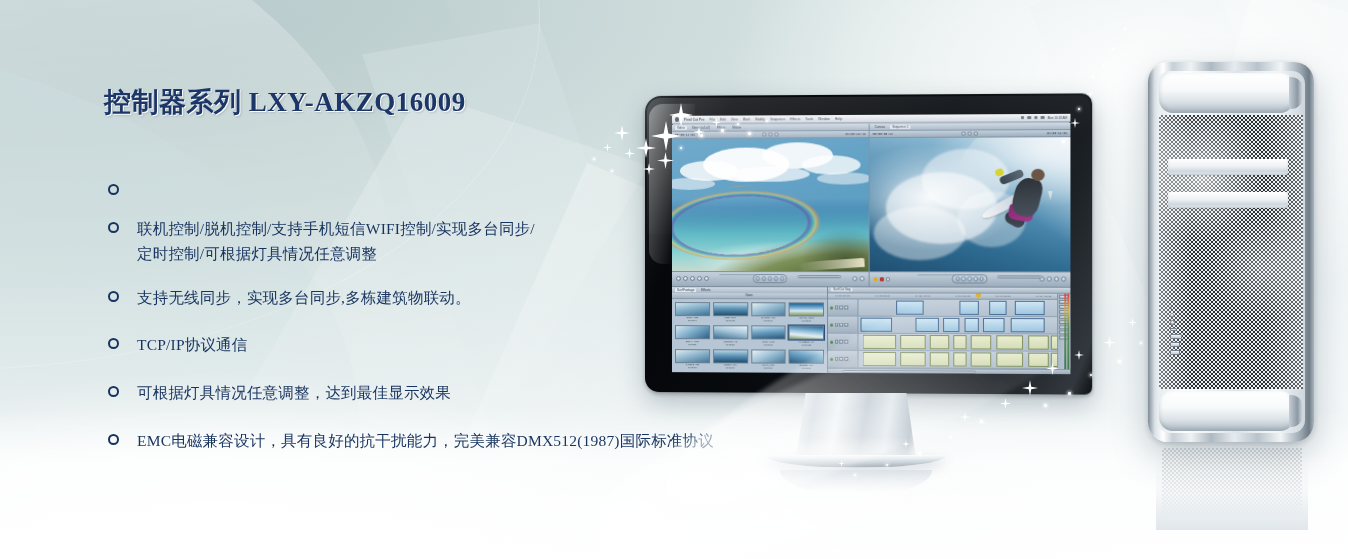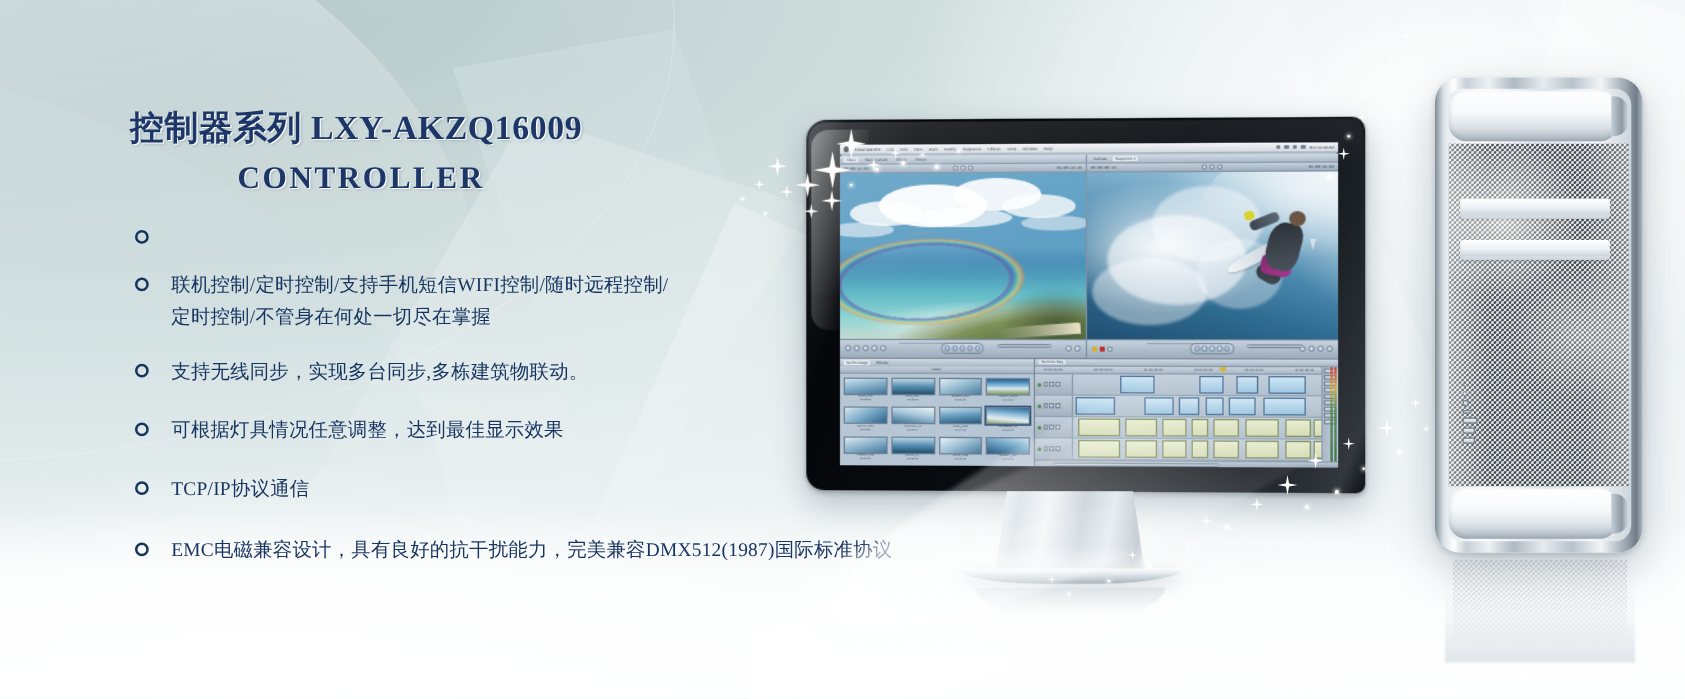--- a/index.html
+++ b/index.html
@@ -442,42 +442,41 @@
   <div class="facet f3"></div>
   <div class="facet f4"></div>
   <div class="facet f5"></div>
   <div class="bg-wash-tr"></div>
   <div class="bg-wash-bl"></div>
   <div class="floor"></div>
 
   <div class="copy">
     <div class="title-wrap">
       <div class="title-1">控制器系列 LXY-AKZQ16009</div>
-      <div class="title-2">CONTROLLER</div>
     </div>
 
     <div class="bullets">
       <div class="bullet b-row-0">
         <span class="bullet-marker"></span>
       </div>
       <div class="bullet b-row-1">
         <span class="bullet-marker"></span>
-        <span class="bullet-text"><span>联机控制/定时控制/支持手机短信WIFI控制/随时远程控制/</span><span class="l2">定时控制/不管身在何处一切尽在掌握</span></span>
+        <span class="bullet-text"><span>联机控制/脱机控制/支持手机短信WIFI控制/实现多台同步/</span><span class="l2">定时控制/可根据灯具情况任意调整</span></span>
       </div>
       <div class="bullet b-row-2">
         <span class="bullet-marker"></span>
         <span class="bullet-text">支持无线同步，实现多台同步,多栋建筑物联动。</span>
       </div>
+      <div class="bullet b-row-3">
+        <span class="bullet-marker"></span>
+        <span class="bullet-text">TCP/IP协议通信</span>
+      </div>
       <div class="bullet b-row-4">
         <span class="bullet-marker"></span>
         <span class="bullet-text">可根据灯具情况任意调整，达到最佳显示效果</span>
-      </div>
-      <div class="bullet b-row-3">
-        <span class="bullet-marker"></span>
-        <span class="bullet-text">TCP/IP协议通信</span>
       </div>
       <div class="bullet b-row-5">
         <span class="bullet-marker"></span>
         <span class="bullet-text">EMC电磁兼容设计，具有良好的抗干扰能力，完美兼容DMX512(1987)国际标准协议</span>
       </div>
     </div>
   </div>
 
   <div id="monitor">
     <div class="mon-bezel">

